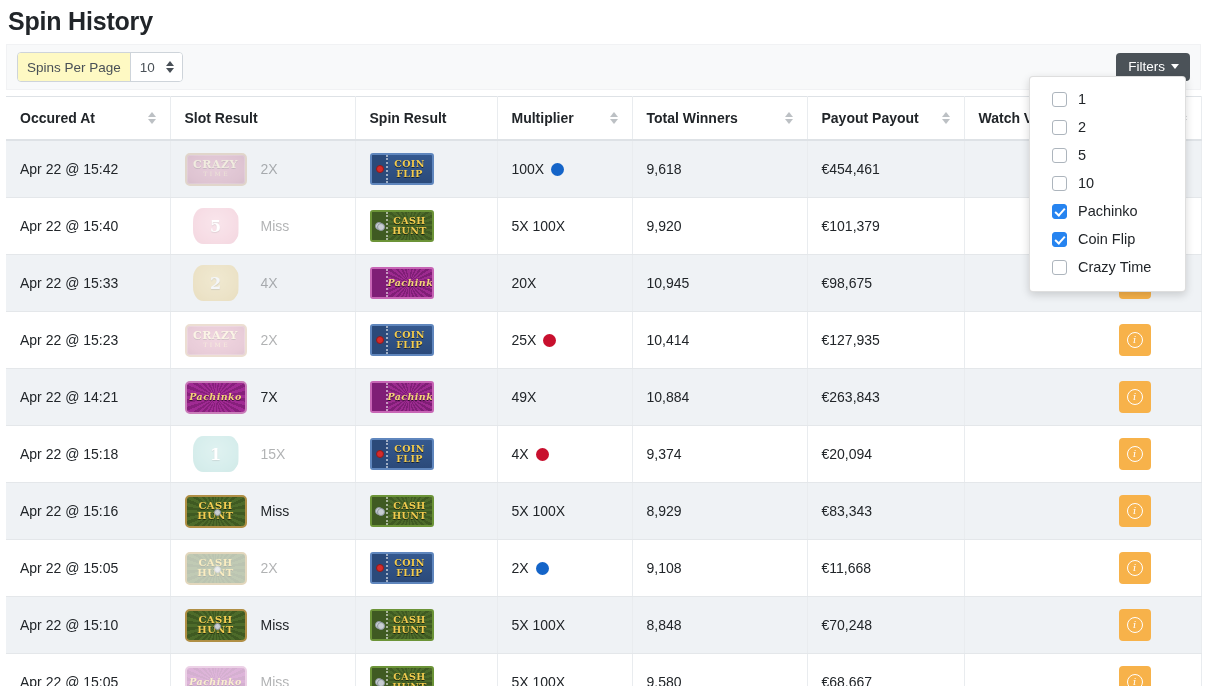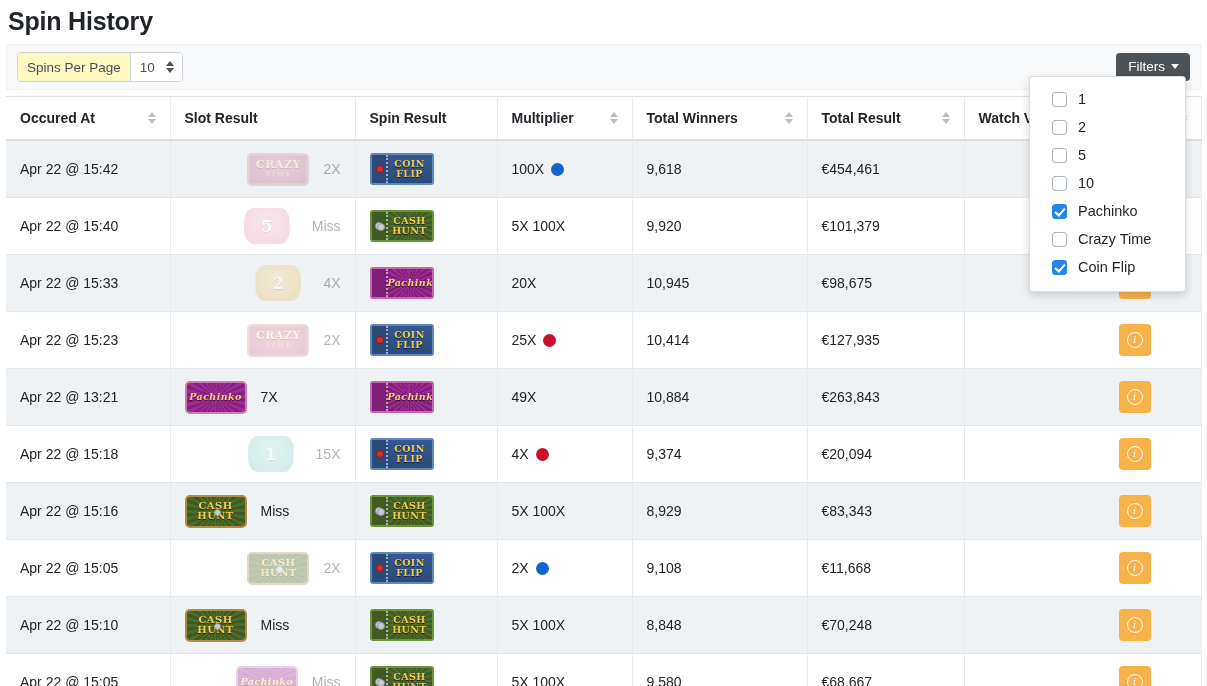--- a/index.html
+++ b/index.html
@@ -200,21 +200,21 @@
     color: #212529;
     height: 55px;
     vertical-align: middle;
     overflow: hidden;
   }
   tr.shade td { background: #eff2f5; }
   tr.plain td { background: #ffffff; }
 
   .cell-flex { display: flex; align-items: center; gap: 14px; }
   .res-text { font-size: 14px; white-space: nowrap; }
-  .faded { opacity: .35; justify-content: flex-end; }
+  .faded { opacity: .35; }
 
   
   .slot-badge {
     width: 62px; height: 36px;
     flex: none;
     position: relative;
     display: flex;
     align-items: center;
     justify-content: center;
   }
@@ -474,21 +474,21 @@
             <div class="th-inner">
               <span>Total Winners</span>
               <span class="sort-ico">
                 <i class="up"></i>
                 <i class="down"></i>
               </span>
             </div>
           </th>
           <th>
             <div class="th-inner">
-              <span>Total Result</span>
+              <span>Payout Payout</span>
               <span class="sort-ico">
                 <i class="up"></i>
                 <i class="down"></i>
               </span>
             </div>
           </th>
           <th>
             <div class="th-inner">
               <span>Watch Vi</span>
               <span class="sort-ico">
@@ -640,21 +640,21 @@
           </td>
           <td><span>10,414</span></td>
           <td><span>€127,935</span></td>
           <td class="watch-cell" style="padding-left: 154px;">
             <button class="info-btn">
               <span class="info-glyph">i</span>
             </button>
           </td>
         </tr>
         <tr class="shade">
-          <td><span>Apr 22 @ 13:21</span></td>
+          <td><span>Apr 22 @ 14:21</span></td>
           <td>
             <div class="cell-flex">
               <span class="slot-badge">
                 <span class="game-plate pach">
                   <span class="gl1">Pachinko</span>
                 </span>
               </span>
               <span class="res-text">7X</span>
             </div>
           </td>
@@ -889,20 +889,20 @@
     </div>
     <div class="filter-item">
       <span class="cbx"></span>
       <span>10</span>
     </div>
     <div class="filter-item">
       <span class="cbx checked"></span>
       <span>Pachinko</span>
     </div>
     <div class="filter-item">
+      <span class="cbx checked"></span>
+      <span>Coin Flip</span>
+    </div>
+    <div class="filter-item">
       <span class="cbx"></span>
       <span>Crazy Time</span>
     </div>
-    <div class="filter-item">
-      <span class="cbx checked"></span>
-      <span>Coin Flip</span>
-    </div>
   </div>
 
 </body></html>

